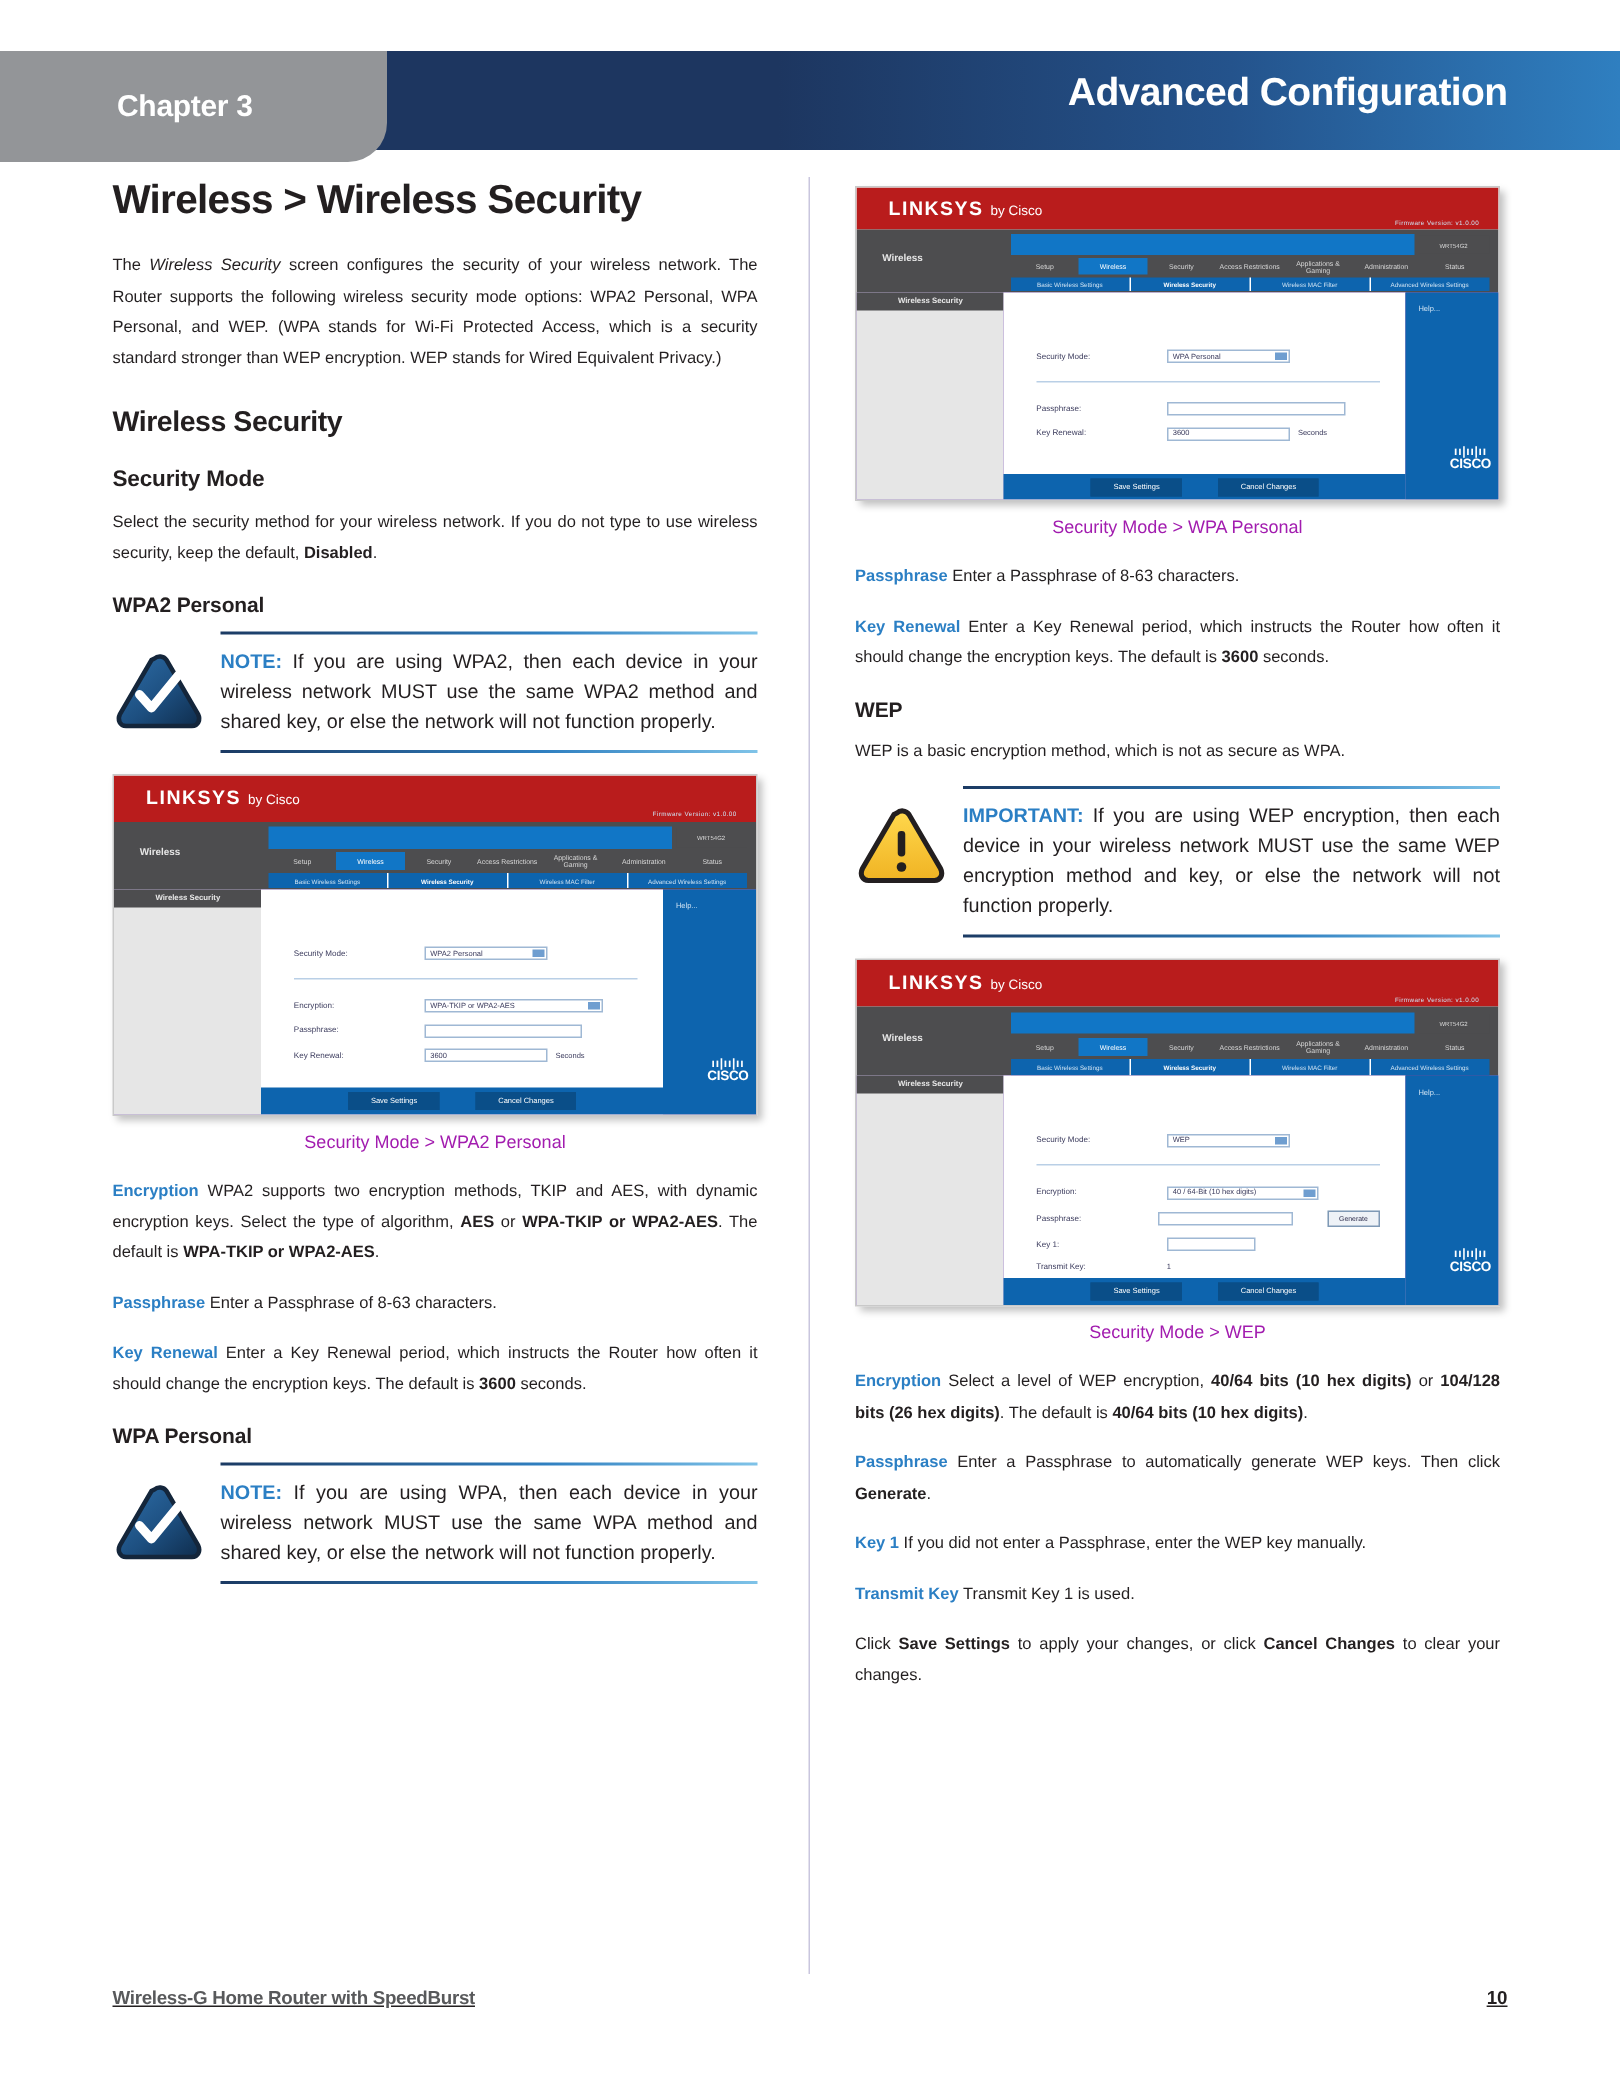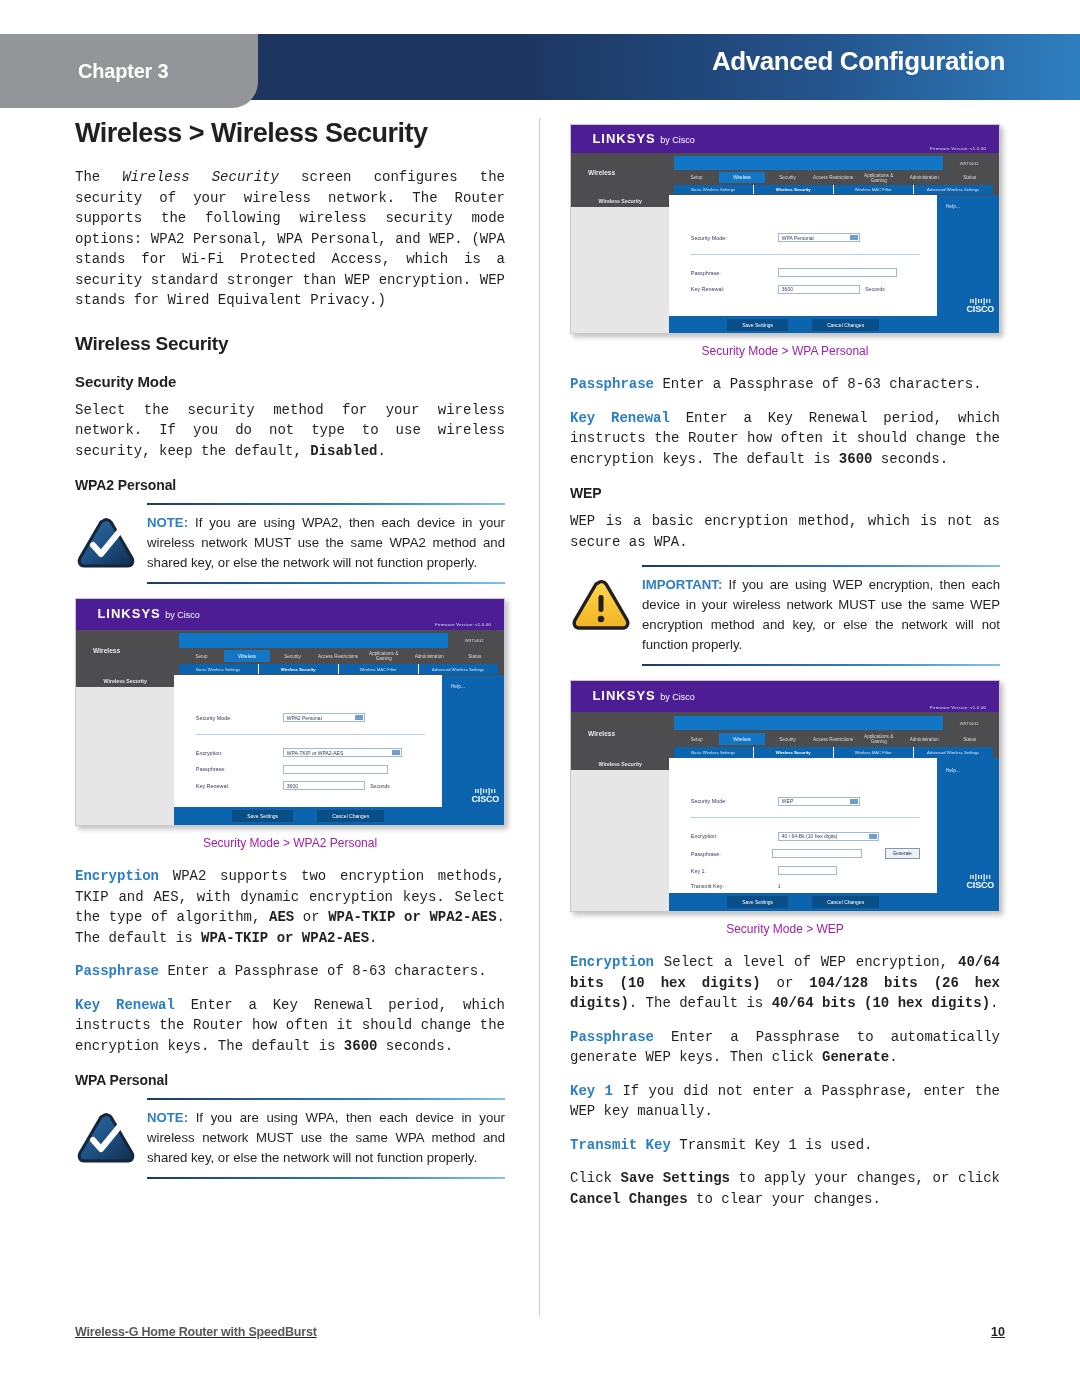--- a/index.html
+++ b/index.html
@@ -49,22 +49,22 @@
   }
   h3.sub-title {
     font-size:15px; font-weight:bold; margin:18px 0 10px 0;
     letter-spacing:-0.1px; color:#231f20;
   }
   h4.mini-title {
     font-size:14px; font-weight:bold; margin:16px 0 10px 0;
     letter-spacing:-0.1px; color:#231f20;
   }
   p.body {
-    font-size:14px; line-height:20.5px; margin:0 0 13px 0;
-    text-align:justify; color:#231f20;font-family:Liberation Mono, monospace;
+    font-size:11px; line-height:20.5px; margin:0 0 13px 0;
+    text-align:justify; color:#231f20;
   }
   p.body.last { margin-bottom:0; }
   .term { color:#2b7fc4; font-weight:bold; }
   .bold { font-weight:bold; }
   .ital { font-style:italic; }
 
   
   .callout { position:relative; margin:6px 0 14px 0; padding:0; }
   .callout .rules-wrap { margin-left:72px; }
   .callout .rule {
@@ -87,21 +87,21 @@
   .shotwrap { margin:6px 0 4px 0; }
   .shot {
     position:relative; width:100%;
     background:#ffffff;
     border:1px solid #c9c9c9;
     box-shadow:3px 3px 5px rgba(0,0,0,0.25);
     overflow:hidden;
     filter: blur(0.35px);
   }
   .shot-logo {
-    height:13.5%; background:#4c1d95;
+    height:13.5%; background:#b91c1c;
     position:relative;
   }
   .shot-logo .lk {
     position:absolute; left:5%; top:22%;
     color:#fff; font-size:13px; font-weight:bold; letter-spacing:1px;
   }
   .shot-logo .lk small { font-size:9px; font-weight:normal; letter-spacing:0; }
   .shot-logo .fw {
     position:absolute; right:3%; bottom:8%;
     color:#cfe3f3; font-size:4.2px; letter-spacing:.3px;

